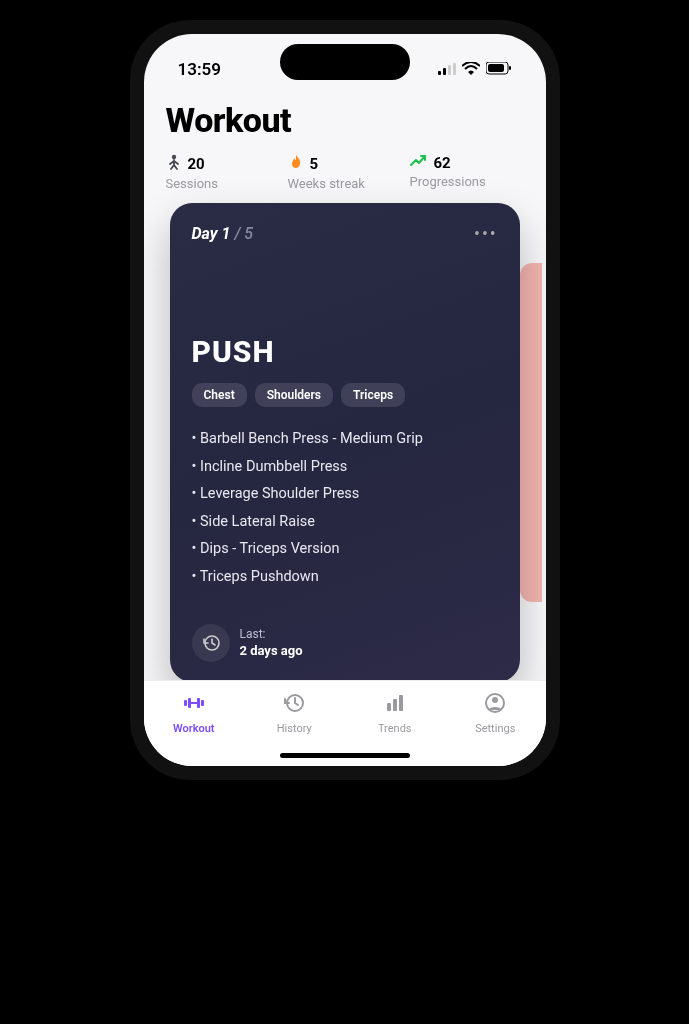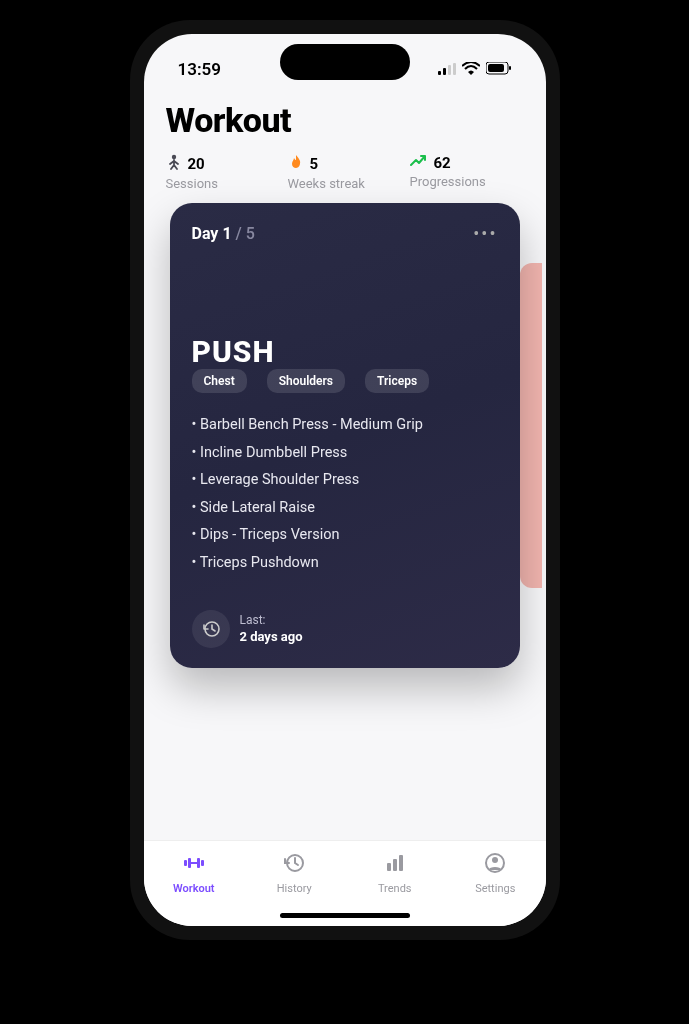--- a/index.html
+++ b/index.html
@@ -8,21 +8,21 @@
     font-family: -apple-system, BlinkMacSystemFont, "Segoe UI", Roboto, sans-serif;
     display: flex;
     justify-content: center;
     align-items: flex-start;
     padding-top: 20px;
     min-height: 1024px;
     width: 689px;
   }
   .device {
     width: 430px;
-    height: 920px;
+    height: 760px;
     background: #111;
     border-radius: 60px;
     padding: 14px;
     box-shadow: 0 20px 60px rgba(0,0,0,0.7);
     position: relative;
   }
   .screen {
     width: 100%;
     height: 100%;
     background: #f7f7f9;
@@ -102,26 +102,26 @@
   .card-peek {
     position:absolute;
     right:-18px;
     top:60px;
     bottom:80px;
     width:22px;
     background:#f2b5af;
     border-radius:12px 0 0 12px;
     filter:blur(0.5px);
   }
-  .card-head { display:flex; justify-content:space-between; align-items:center; }
+  .card-head { display:flex; justify-content:space-between; align-items:center;font-style:italic; }
   .card-day { font-size:16px; font-weight:700; }
   .card-day .muted { color:#8888a0; font-weight:500; }
   .dots { letter-spacing:2px; color:#aaa; cursor:pointer; font-size:18px;}
   .card-title { font-size:30px; font-weight:800; margin-top:90px; letter-spacing:1px;}
-  .tag-row { display:flex; gap:20px; }
+  .tag-row { display:flex; gap:8px; margin-top:14px; }
   .tag {
     background:rgba(255,255,255,0.12);
     padding:5px 12px;
     border-radius:10px;
     font-size:12px;
     font-weight:600;
   }
   .exercise-list { margin-top:18px; }
   .exercise-list .ex {
     font-size:14.5px;

